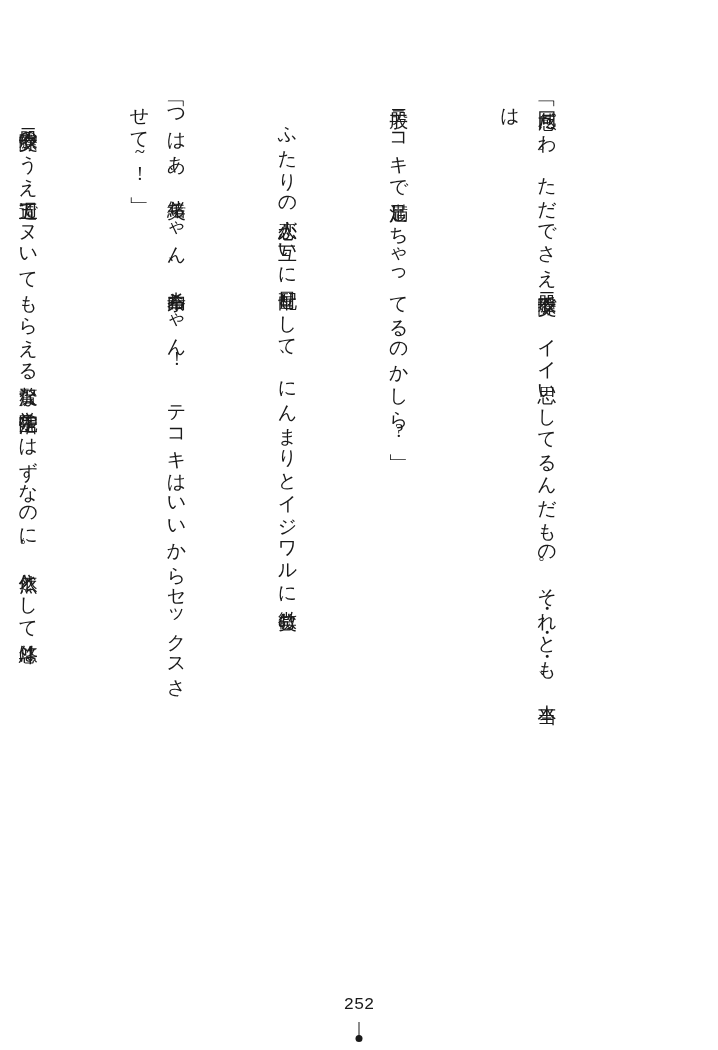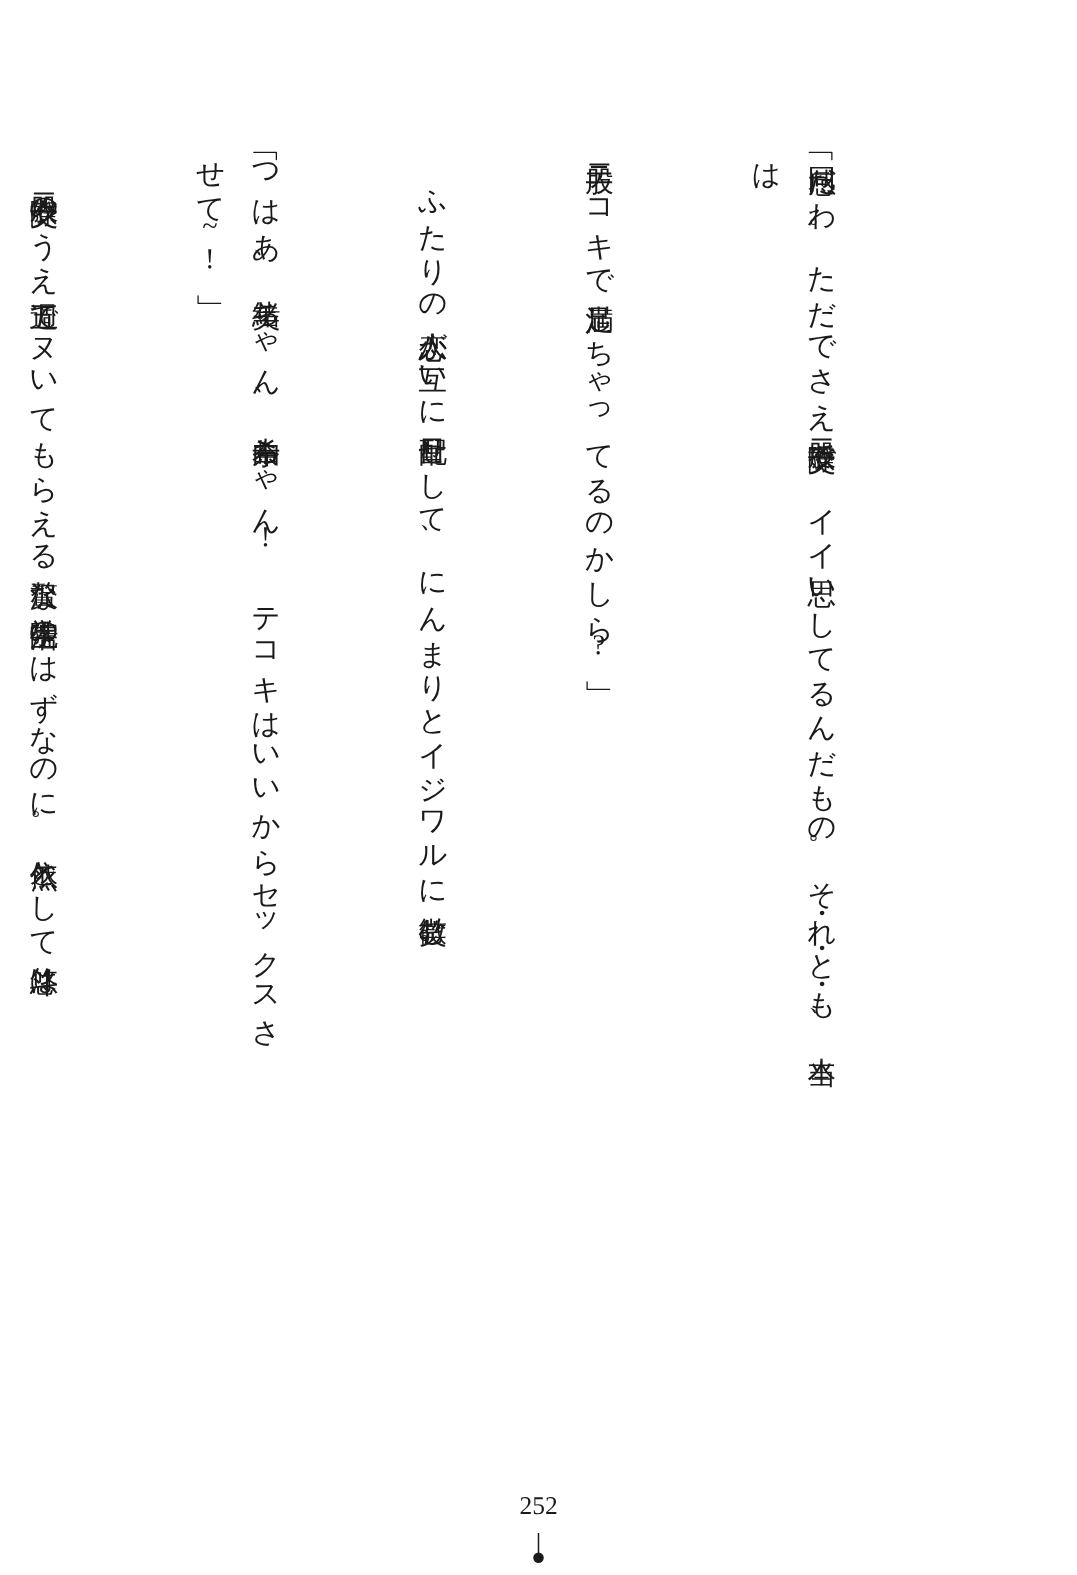--- a/index.html
+++ b/index.html
@@ -37,21 +37,21 @@
     padding-top: 19px;
   }
   .page-number {
     position: absolute;
     left: 0;
     right: 0;
     bottom: 36px;
     text-align: center;
     font-size: 17px;
     color: #1a1a1a;
-    font-family: Liberation Serif, serif;
+    font-family: Liberation Mono, monospace;
   }
   .footer-mark {
     position: absolute;
     left: 50%;
     bottom: 8px;
     transform: translateX(-50%);
     width: 7px;
     height: 7px;
     border-radius: 50%;
     background: #1a1a1a;

